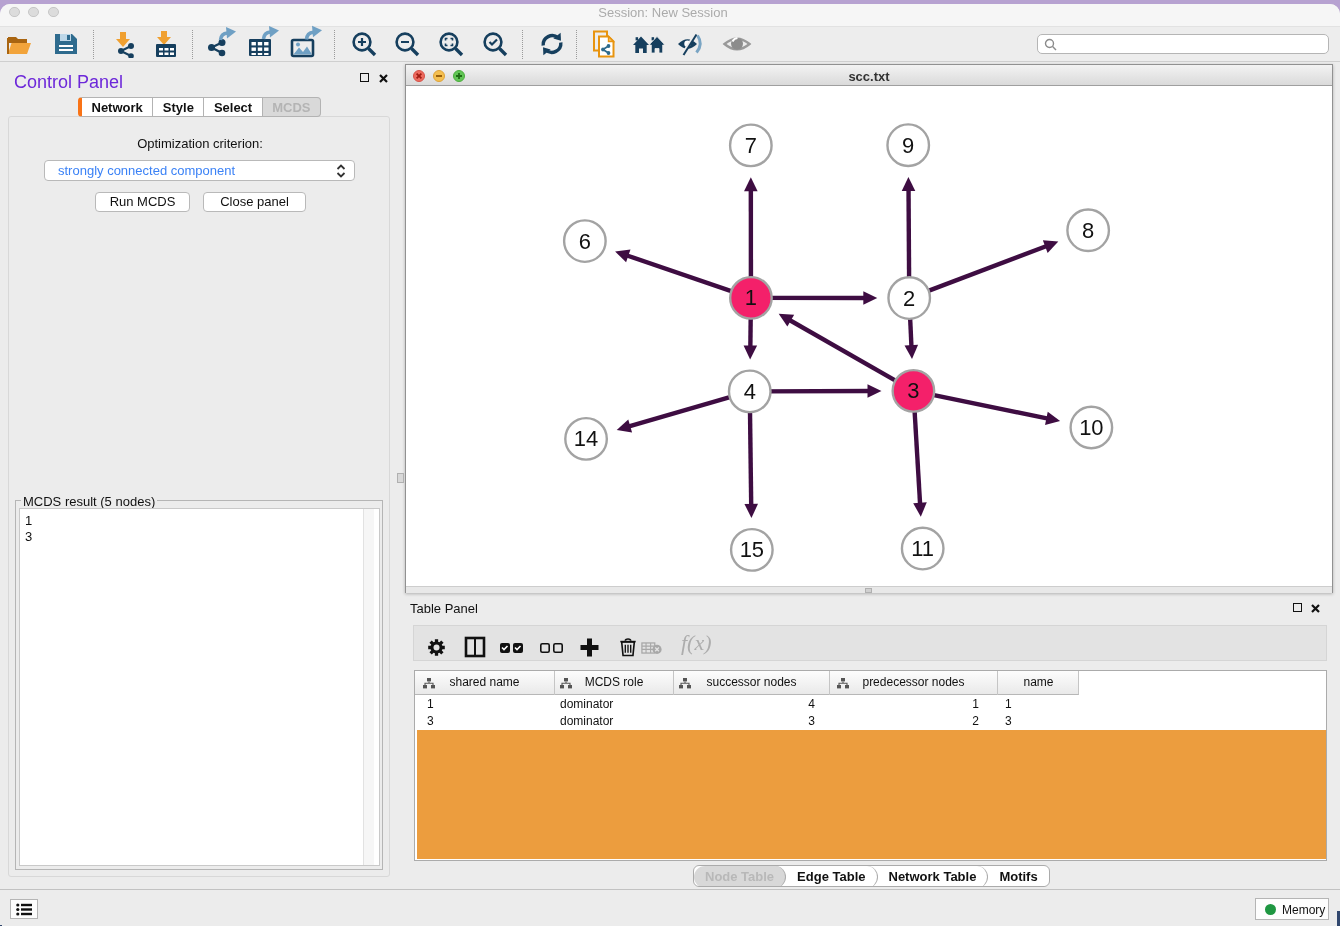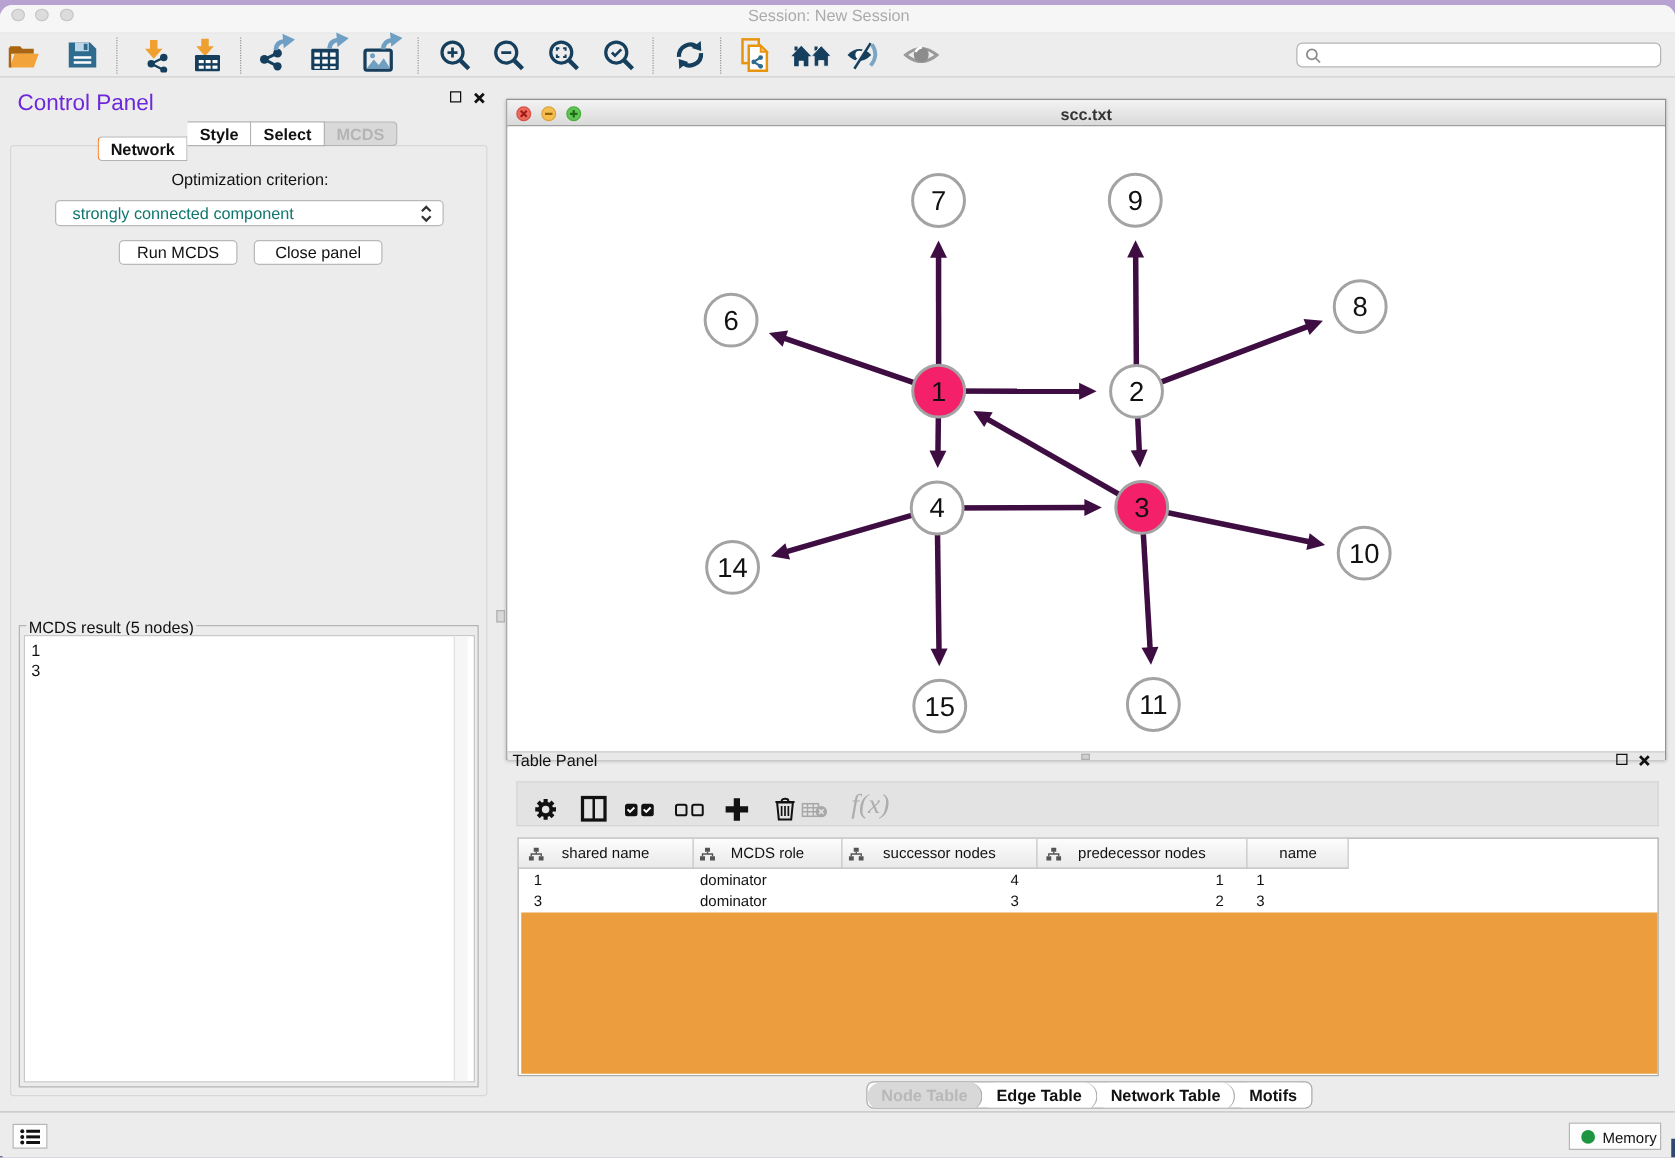--- a/index.html
+++ b/index.html
@@ -10,32 +10,32 @@
 #titlebar .tl { position:absolute; top:2.5px; width:10.5px; height:10.5px; border-radius:50%; background:#dcdcdc; border:1px solid #c6c6c6; }
 #title-text { position:absolute; top:1px; left:0; width:1326px; text-align:center; font-size:13px; color:#ababab; }
 #toolbar { position:absolute; left:0; top:23px; width:1340px; height:35px; background:#ededed; border-bottom:1px solid #cfcfcf; }
 .tsep { position:absolute; top:3px; height:29px; width:0; border-left:1px dotted #9a9a9a; }
 .ticon { position:absolute; top:3px; }
 
 #cp-head { position:absolute; left:0; top:59px; width:392px; height:32px; }
 #cp-head .t { position:absolute; left:14px; top:9px; font-size:18px; color:#6d28d9;text-align:center; }
 #cp-tabs { position:absolute; left:78px; top:93px; height:20px; display:flex; }
 .tab { height:20px; border:1px solid #b3b3b3; border-left:none; background:#fff; font-size:13px; font-weight:bold; color:#111; text-align:center; line-height:19px; padding:0 9.5px; }
-.tab.first { border-left:1px solid #f97316; border-radius:4px 0 0 4px;margin-top:12px; }
+.tab.first { border-left:4px solid #f97316; border-radius:4px 0 0 4px; }
 .tab.sel { background:#d9d9d9; color:#b4b4b4; border-radius:0 4px 4px 0; }
 #cp-content { position:absolute; left:8px; top:112px; width:382px; height:761px; border:1px solid #d8d8d8; border-radius:3px; background:#ececec; }
 #opt-label { position:absolute; left:0; top:132px; width:400px; text-align:center; font-size:13px; color:#111; }
-#opt-dd { position:absolute; left:44px; top:156px; width:311px; height:21px; background:#fff; border:1px solid #b9b9b9; border-radius:4px; font-size:13px; color:#0f766e; line-height:19px; padding-left:13px; }
+#opt-dd { position:absolute; left:44px; top:156px; width:311px; height:21px; background:#fff; border:1px solid #b9b9b9; border-radius:4px; font-size:13px; color:#3b82f6; line-height:19px; padding-left:13px; }
 .btn { position:absolute; height:20px; background:#fff; border:1px solid #b9b9b9; border-radius:4px; font-size:13px; color:#111; text-align:center; line-height:18px; }
 #mcds-group { position:absolute; left:15px; top:496px; width:368px; height:370px; border:1px solid #b5b5b5; background:#ececec; }
 #mcds-label { position:absolute; left:21px; top:490px; background:#ececec; padding:0 2px; font-size:13px; color:#111; }
 #mcds-text { position:absolute; left:19px; top:504px; width:361px; height:358px; background:#fff; border:1px solid #c9c9c9; font-size:13px; color:#111; padding:4px 0 0 5px; line-height:16px; }
 #mcds-sb { position:absolute; left:363px; top:505px; width:11px; height:356px; background:#f6f6f6; border-left:1px solid #e2e2e2; }
 
-#nw { position:absolute; left:405px; top:60px; width:928px; height:529px; border:1px solid #919191; background:#fff; box-shadow:0 1px 3px rgba(0,0,0,0.25);margin-top:15px; }
+#nw { position:absolute; left:405px; top:60px; width:928px; height:529px; border:1px solid #919191; background:#fff; box-shadow:0 1px 3px rgba(0,0,0,0.25); }
 #nw-title { position:absolute; left:0; top:0; width:926px; height:21px; background:linear-gradient(#f3f3f3,#dadada); border-bottom:1px solid #9f9f9f; }
 #nw-title .t { position:absolute; left:0; top:4px; width:926px; text-align:center; font-size:13px; font-weight:bold; color:#333; }
 .mac { position:absolute; top:4.5px; width:12px; height:12px; border-radius:50%; }
 #nw-canvas { position:absolute; left:0; top:22px; width:926px; height:499px; background:#fff; }
 #nw-bottom { position:absolute; left:0; top:521px; width:926px; height:7px; background:#e8e8e8; border-top:1px solid #cdcdcd; }
 
 #tp-head { position:absolute; left:397px; top:594px; width:935px; height:30px; }
 #tp-head .t { position:absolute; left:13px; top:3px; font-size:13px; color:#111; }
 #tp-toolbar { position:absolute; left:413px; top:621px; width:914px; height:36px; background:#e3e3e3; border:1px solid #d5d5d5; }
 #tp-table { position:absolute; left:414px; top:666px; width:913px; height:191px; background:#fff; border:1px solid #ababab; }

